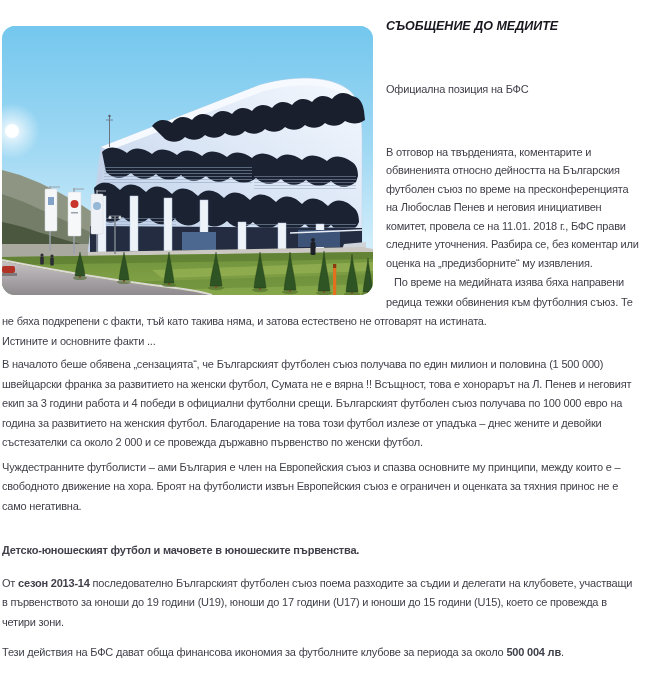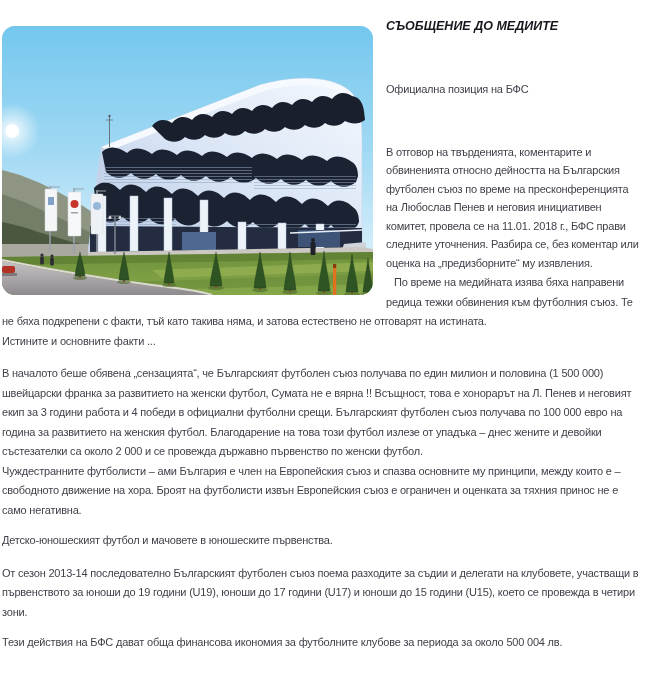--- a/index.html
+++ b/index.html
@@ -21,26 +21,26 @@
 
   h1.title {
     font-size:12.5px; line-height:20px; font-weight:bold; font-style:italic;
     letter-spacing:0; color:#17171f; margin:16px 0 0;
   }
   p { margin:0; }
   .subtitle   { margin-top:44px; }
   .p-response { margin-top:43px; line-height:18.5px; }
   .p-media    { margin-top:1px; text-indent:8px; }
   .p-facts    { }
-  .p-start    { margin-top:13px; }
-  .p-foreign  { }
-  .p-youth    { margin-top:11px; }
+  .p-start    { margin-top:4px; }
+  .p-foreign  { margin-top:5px; }
+  .p-youth    { margin-top:25px;font-weight:bold; }
   .p-season   { margin-top:13px; }
   .p-savings  { margin-top:11px; white-space:nowrap; }
-  strong { font-weight:normal;text-align:right; }
+  strong { font-weight:bold;text-align:right; }
 </style>
 </head>
 <body>
 
 <div class="page">
 
   <figure class="photo" style="margin-top:10px;">
     <svg viewBox="0 0 371 269" preserveAspectRatio="none">
       <defs>
         <linearGradient id="sky" x1="0" y1="0" x2="0" y2="1">

